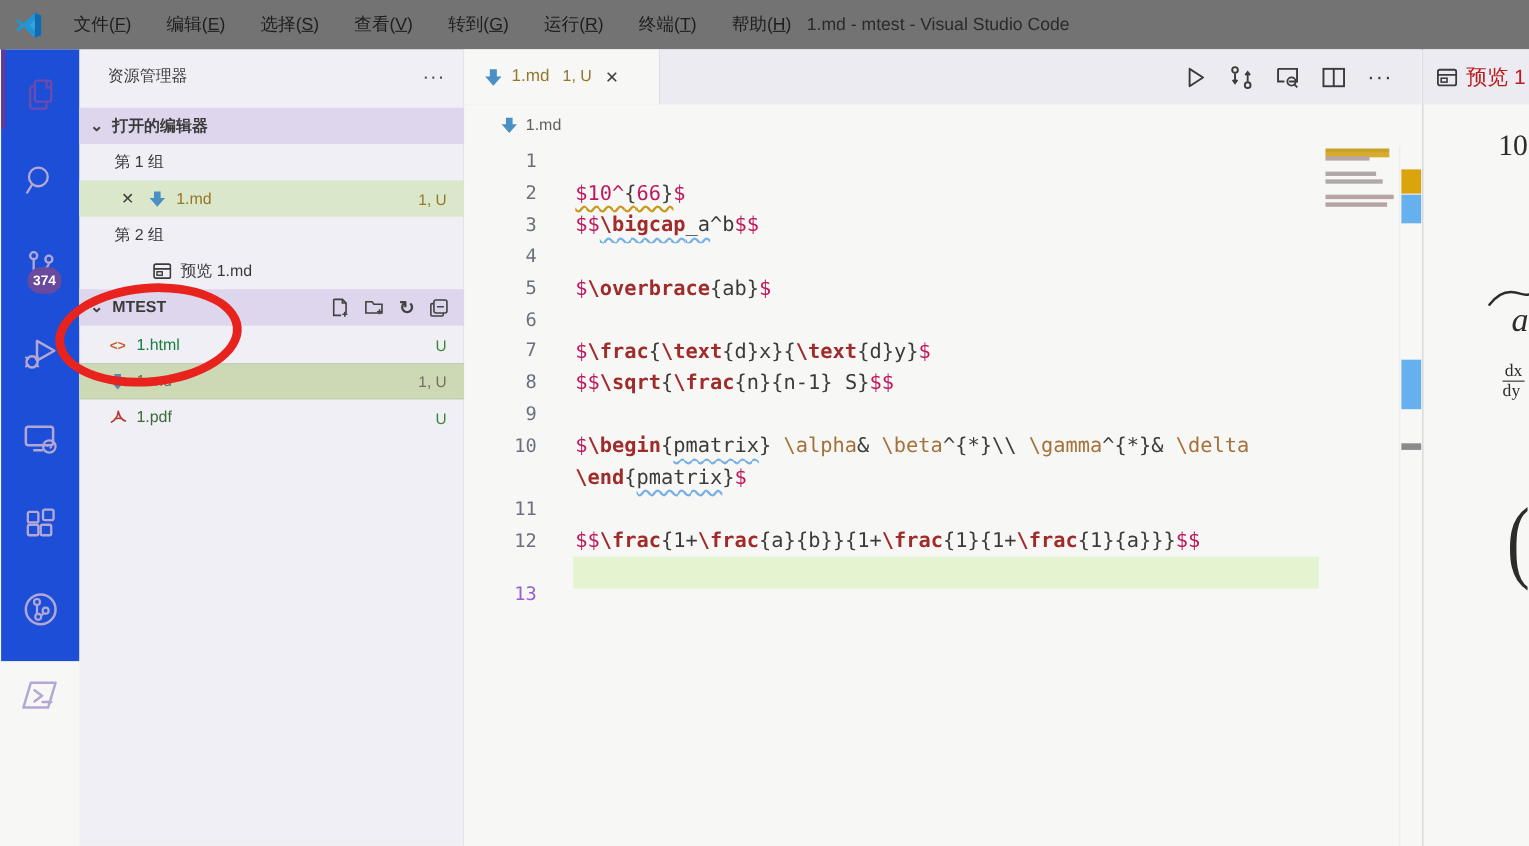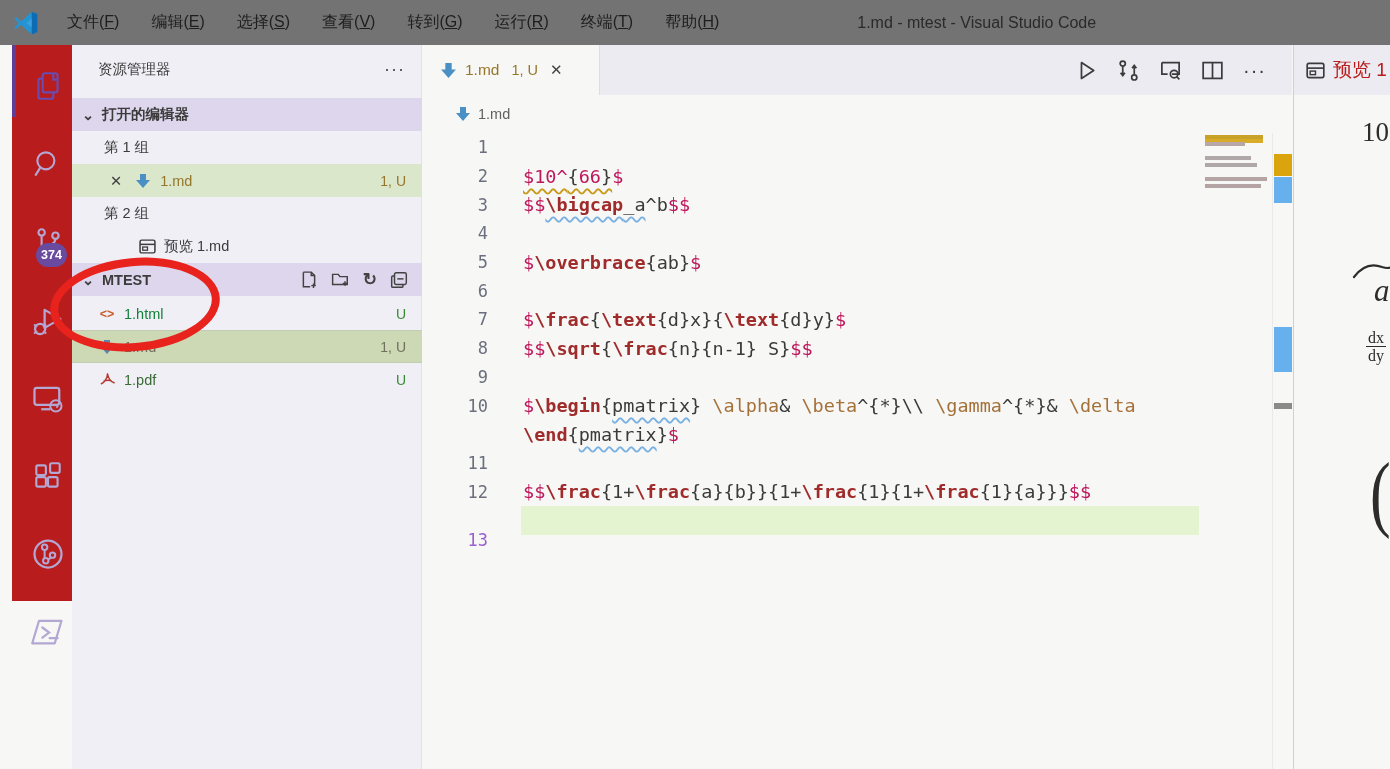--- a/index.html
+++ b/index.html
@@ -7,24 +7,24 @@
   body { font-family:"Liberation Sans", sans-serif; font-size:14px; color:#1f1f1f; }
   #window { position:relative; width:1390px; height:769px; background:#f7f7f5; }
 
   
   .titlebar { position:absolute; left:0; top:0; width:1390px; height:45px; background:#737373;
               display:flex; align-items:center; }
   .vscode-logo { width:26px; height:26px; margin:0 14px 0 13px; flex:none; }
   .menus { display:flex; align-items:center; gap:4px; }
   .menu-item { padding:5px 14px; font-size:16px; color:#1e1e1e; border-radius:6px; white-space:nowrap; }
   .menu-item u { text-decoration:underline; }
-  .window-title { flex:1; text-align:center; font-size:16px; color:#2a2a2a; padding-right:170px; white-space:nowrap; overflow:hidden; }
-
-  
-  .activitybar { position:absolute; left:12px; top:45px; width:72px; height:556px; background:#b91c1c; }
+  .window-title { flex:1; font-size:16px; color:#2a2a2a; padding-right:170px; white-space:nowrap; overflow:hidden; }
+
+  
+  .activitybar { position:absolute; left:1px; top:45px; width:72px; height:556px; background:#1d4ed8; }
   .ab-item { position:absolute; left:0; width:72px; height:78px; display:flex; align-items:center; justify-content:center; }
   .ab-stripe { position:absolute; left:0; top:0; width:4px; height:72px; background:#5f3d96; }
   .ab-badge { position:absolute; left:24px; top:40px; min-width:30px; height:24px; background:#6a4a9e; color:#fff;
               border-radius:12px; font-size:12.5px; font-weight:bold; display:flex; align-items:center; justify-content:center; padding:0 5px; }
 
   
   .sidebar { position:absolute; left:72px; top:45px; width:350px; height:724px; background:#f0eff6; border-right:1px solid #e2e2e8; }
   .sb-title { position:absolute; left:0; top:0; width:100%; height:48px; display:flex; align-items:center; padding:0 16px 0 26px; color:#3b3b3b; font-size:14.5px; }
   .sb-title .more { margin-left:auto; font-size:18px; letter-spacing:1px; color:#474747; }
   .sb-row { position:absolute; left:0; width:350px; height:33px; display:flex; align-items:center; font-size:14.5px; color:#3b3b3b; }
@@ -69,21 +69,21 @@
   .minimap { position:absolute; left:783px; top:90px; width:64px; height:120px; }
   .mm-line { position:relative; height:4px; margin-bottom:3px; }
   .overview-ruler { position:absolute; left:850px; top:88px; width:20px; height:636px; border-left:1px solid #eceae8; }
   .ov-mark { position:absolute; left:1px; width:18px; }
 
   
   .preview-group { position:absolute; left:1293px; top:45px; width:97px; height:724px; background:#f7f7f5; border-left:1px solid #cfcfd6; }
   .pv-tabstrip { position:absolute; left:0; top:0; width:97px; height:50px; background:#ecebf2; display:flex; align-items:center; padding-left:12px; white-space:nowrap; overflow:hidden; }
   .pv-tab-label { margin-left:8px; font-size:19px; color:#b91c1c; }
   .pv-serif { font-family:"Liberation Serif","DejaVu Serif",serif; color:#2c2c2c; position:absolute; white-space:nowrap; }
-  .frac { text-align:center; font-size:16px; line-height:17px; }
+  .frac { font-size:16px; line-height:17px; }
   .frac .top { border-bottom:1.4px solid #2c2c2c; padding:0 2px; }
 
   
   .annotation { position:absolute; left:50px; top:258px; width:170px; height:93px;
                 border:8px solid #e8231d; border-radius:50%; transform:rotate(-5deg); z-index:50; }
 </style>
 </head>
 <body>
 
 <div id="window">

